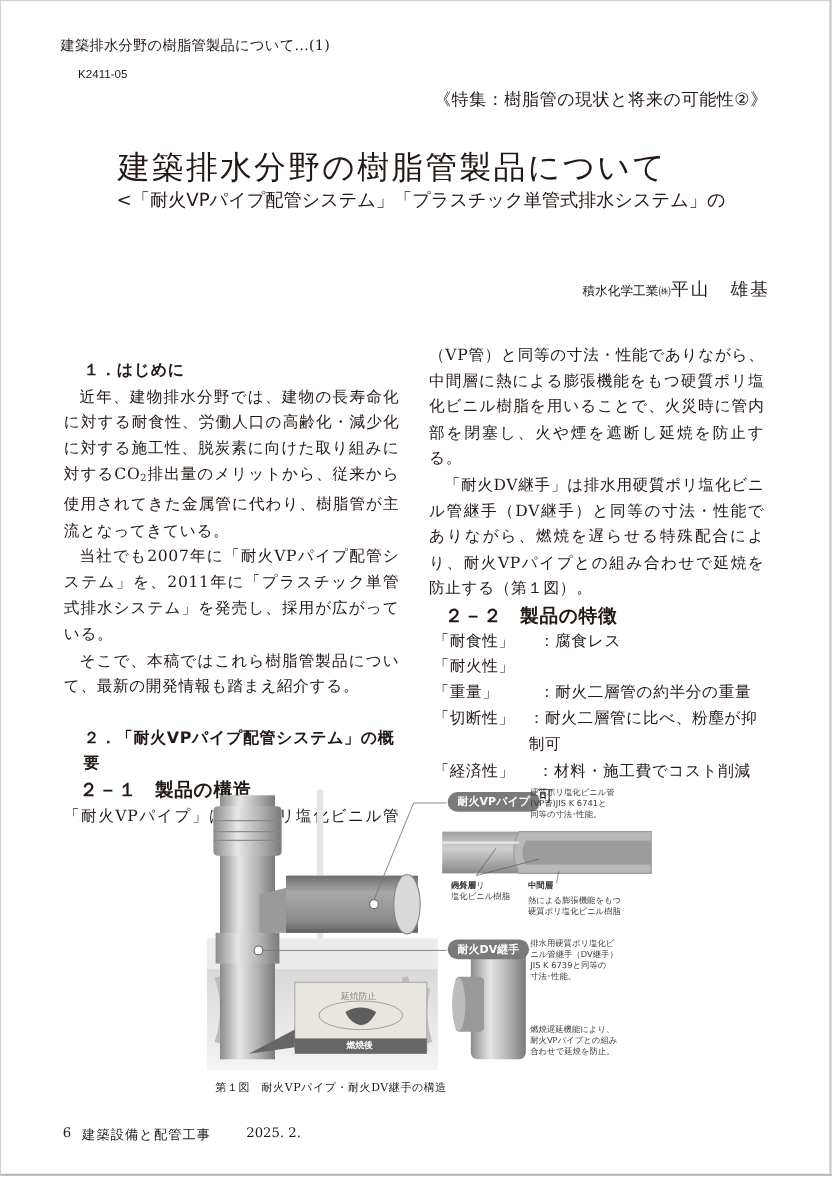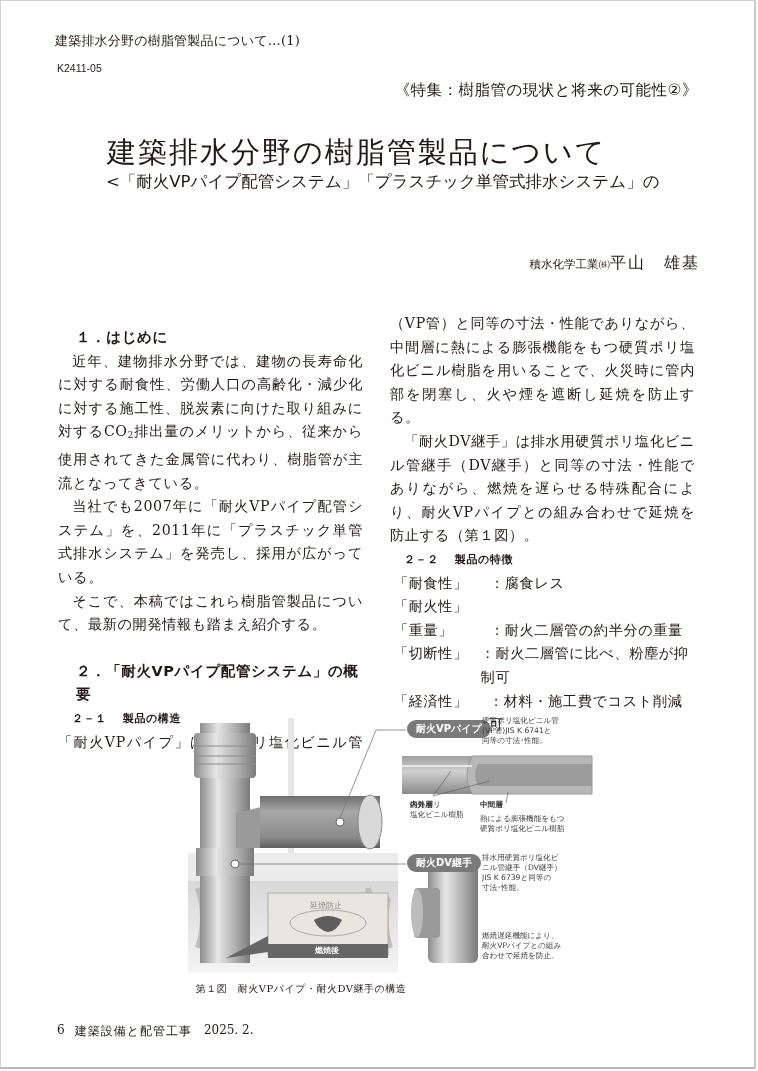--- a/index.html
+++ b/index.html
@@ -10,21 +10,21 @@
     .page-border {
       position: absolute; left: 0; top: 0; width: 756px; height: 1069px;
       border-top: 1px solid #d0d0d0; border-left: 1px solid #d0d0d0;
       border-right: 2px solid #c8c8c8; border-bottom: 2px solid #b8b8c0;
       box-sizing: border-box;
     }
     .running-head {
       position: absolute; left: 55px; top: 32px; font-size: 13px; letter-spacing: 0.2px;
     }
     .article-code {
-      position: absolute; left: 57px; top: 62px; font-family: "Liberation Sans", sans-serif; font-size: 10.5px;
+      position: absolute; left: 71px; top: 62px; font-family: "Liberation Sans", sans-serif; font-size: 10.5px;
     }
     .feature-label {
       position: absolute; right: 60px; top: 80px; font-family: "DejaVu Sans", sans-serif; font-size: 15.5px; letter-spacing: 0.5px;
     }
     .title {
       position: absolute; left: 107px; top: 133px; font-family: "DejaVu Sans", sans-serif; font-size: 29px; font-weight: normal; letter-spacing: 2px; margin: 0;
     }
     .subtitle {
       position: absolute; left: 106px; top: 172px; font-family: "DejaVu Sans", sans-serif; font-size: 16.5px; line-height: 20px; margin: 0;
     }
@@ -39,21 +39,21 @@
     }
     .col-left { left: 58px; }
     .col-right { left: 390px; }
     .column p { margin: 0; text-indent: 1em; text-align: justify; }
     .column p.noindent { text-indent: 0; }
     .h-section {
       font-family: "DejaVu Sans", sans-serif; font-size: 14.5px; margin: 14px 0 0 0; padding-left: 18px; line-height: 23.6px;
     }
     .h-section.spaced { margin-top: 23px; }
     .h-sub {
-      font-family: Liberation Serif, serif; font-size: 11px; margin: 0; padding-left: 14px; line-height: 23.6px;
+      font-family: Liberation Serif, serif; font-size: 17px; margin: 0; padding-left: 14px; line-height: 23.6px;
     }
     .h-sub .gap { display: inline-block; width: 16px; }
     .features-list { list-style: none; margin: 0; padding: 0; }
     .features-list li { display: flex; padding-left: 4px; }
     .features-list .fkey { display: inline-block; width: 96px; white-space: nowrap; }
     .sub { font-size: 9px; vertical-align: -2px; }
 
     
     .figure {
       position: absolute; left: 188px; top: 708px; width: 410px; height: 265px;
@@ -73,21 +73,21 @@
     .photo-label-bot {
       position: absolute; font-family: "DejaVu Sans", sans-serif; font-size: 8px; color: #fff; font-weight: bold;
     }
     .fig-caption {
       position: absolute; left: 0; width: 602px; top: 982px; text-align: center; font-size: 10px; letter-spacing: 0.5px;
     }
     .footer {
       position: absolute; left: 57px; top: 1023px; font-size: 12px; display: flex; gap: 10px;
     }
     .footer .journal { letter-spacing: 1px; }
-    .footer .date { margin-left: 2px; }
+    .footer .date { margin-left: 22px; }
   </style>
 </head>
 <body>
 
 <div class="page-border"></div>
 
 <div class="running-head">建築排水分野の樹脂管製品について…(1)</div>
 <div class="article-code">K2411-05</div>
 <div class="feature-label">《特集：樹脂管の現状と将来の可能性②》</div>
 

